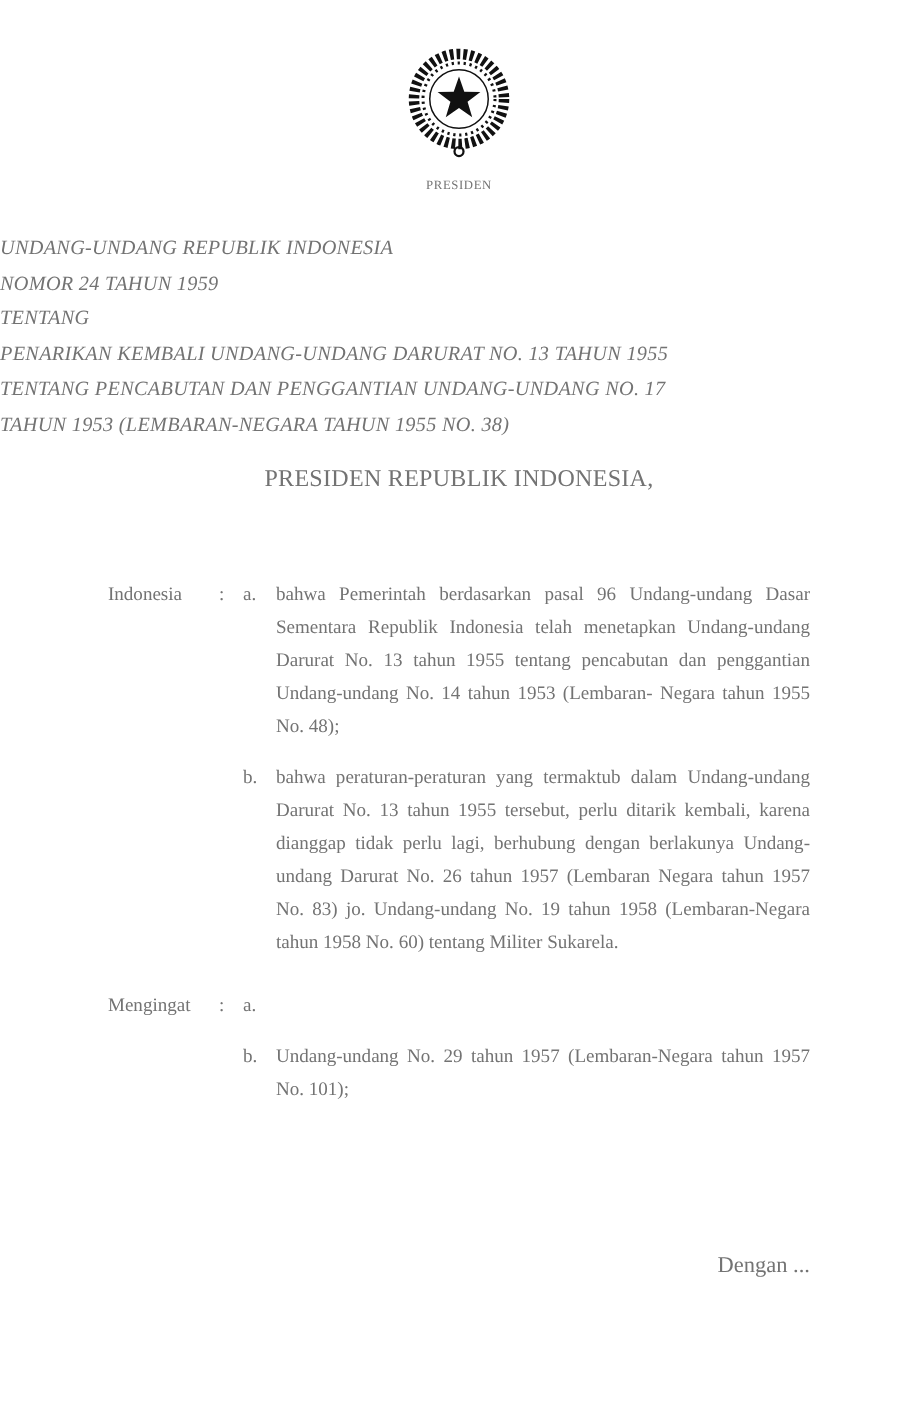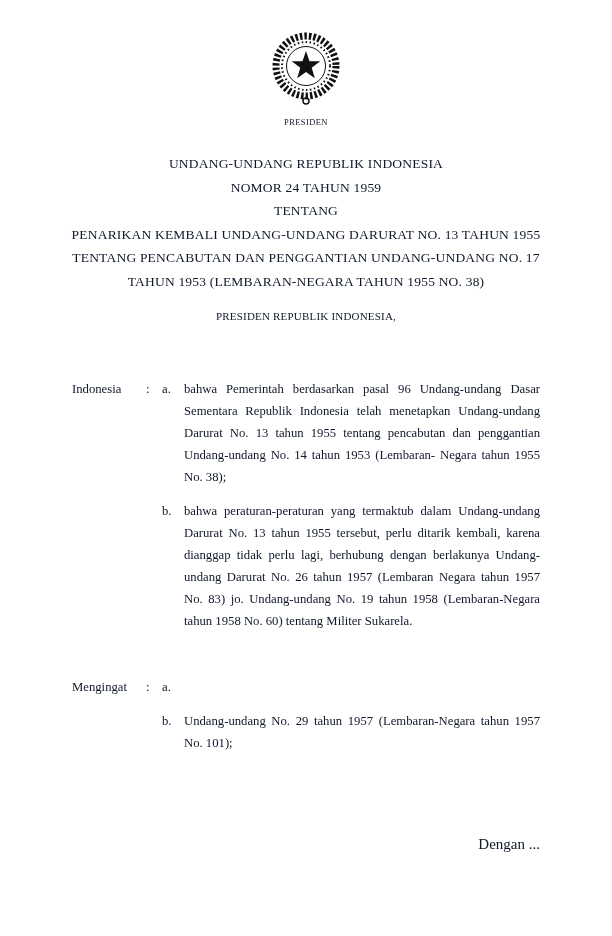--- a/index.html
+++ b/index.html
@@ -8,57 +8,58 @@
     background: #e9e9e9;
   }
   .page {
     width: 612px;
     height: 936px;
     margin: 0 auto;
     background: #ffffff;
     position: relative;
     overflow: hidden;
     font-family: "Liberation Serif", "DejaVu Serif", serif;
-    color: #0f172a;
+    color: #737373;
     box-sizing: border-box;
   }
   .emblem-wrap {
     text-align: center;
     padding-top: 26px;
   }
   .emblem-wrap svg {
     display: inline-block;
   }
   .org-lines {
     text-align: center;
     font-size: 8.5px;
     line-height: 11px;
     letter-spacing: 0.4px;
     margin-top: 3px;
   }
   .title-block {
-    text-align: center;
+    text-align: left;
     margin-top: 24px;
     font-size: 13.5px;
     line-height: 23.5px;
     letter-spacing: 0.2px;
+    font-style: italic;
   }
   .opening-line {
     text-align: center;
     margin-top: 17px;
-    font-size: 11px;
+    font-size: 16px;
     letter-spacing: 0.2px;
   }
   .body-block {
     margin: 56px 72px 0 72px;
     font-size: 12.7px;
     line-height: 22px;
   }
   .section + .section {
-    margin-top: 44px;
+    margin-top: 20px;
   }
   .clause {
     display: grid;
     grid-template-columns: 74px 16px 22px 1fr;
   }
   .clause + .clause {
     margin-top: 12px;
   }
   .clause-label { text-align: left; }
   .clause-colon { text-align: left; }
@@ -105,21 +106,21 @@
 
   <div class="opening-line">PRESIDEN REPUBLIK INDONESIA,</div>
 
   <div class="body-block">
 
     <div class="section">
       <div class="clause">
         <div class="clause-label">Indonesia</div>
         <div class="clause-colon">:</div>
         <div class="clause-marker">a.</div>
-        <div class="clause-text">bahwa Pemerintah berdasarkan pasal 96 Undang-undang Dasar Sementara Republik Indonesia telah menetapkan Undang-undang Darurat No. 13 tahun 1955 tentang pencabutan dan penggantian Undang-undang No. 14 tahun 1953 (Lembaran- Negara tahun 1955 No. 38);</div>
+        <div class="clause-text">bahwa Pemerintah berdasarkan pasal 96 Undang-undang Dasar Sementara Republik Indonesia telah menetapkan Undang-undang Darurat No. 13 tahun 1955 tentang pencabutan dan penggantian Undang-undang No. 14 tahun 1953 (Lembaran- Negara tahun 1955 No. 48);</div>
       </div>
       <div class="clause">
         <div class="clause-label"></div>
         <div class="clause-colon"></div>
         <div class="clause-marker">b.</div>
         <div class="clause-text">bahwa peraturan-peraturan yang termaktub dalam Undang-undang Darurat No. 13 tahun 1955 tersebut, perlu ditarik kembali, karena dianggap tidak perlu lagi, berhubung dengan berlakunya Undang-undang Darurat No. 26 tahun 1957 (Lembaran Negara tahun 1957 No. 83) jo. Undang-undang No. 19 tahun 1958 (Lembaran-Negara tahun 1958 No. 60) tentang Militer Sukarela.</div>
       </div>
     </div>
 
     <div class="section">

